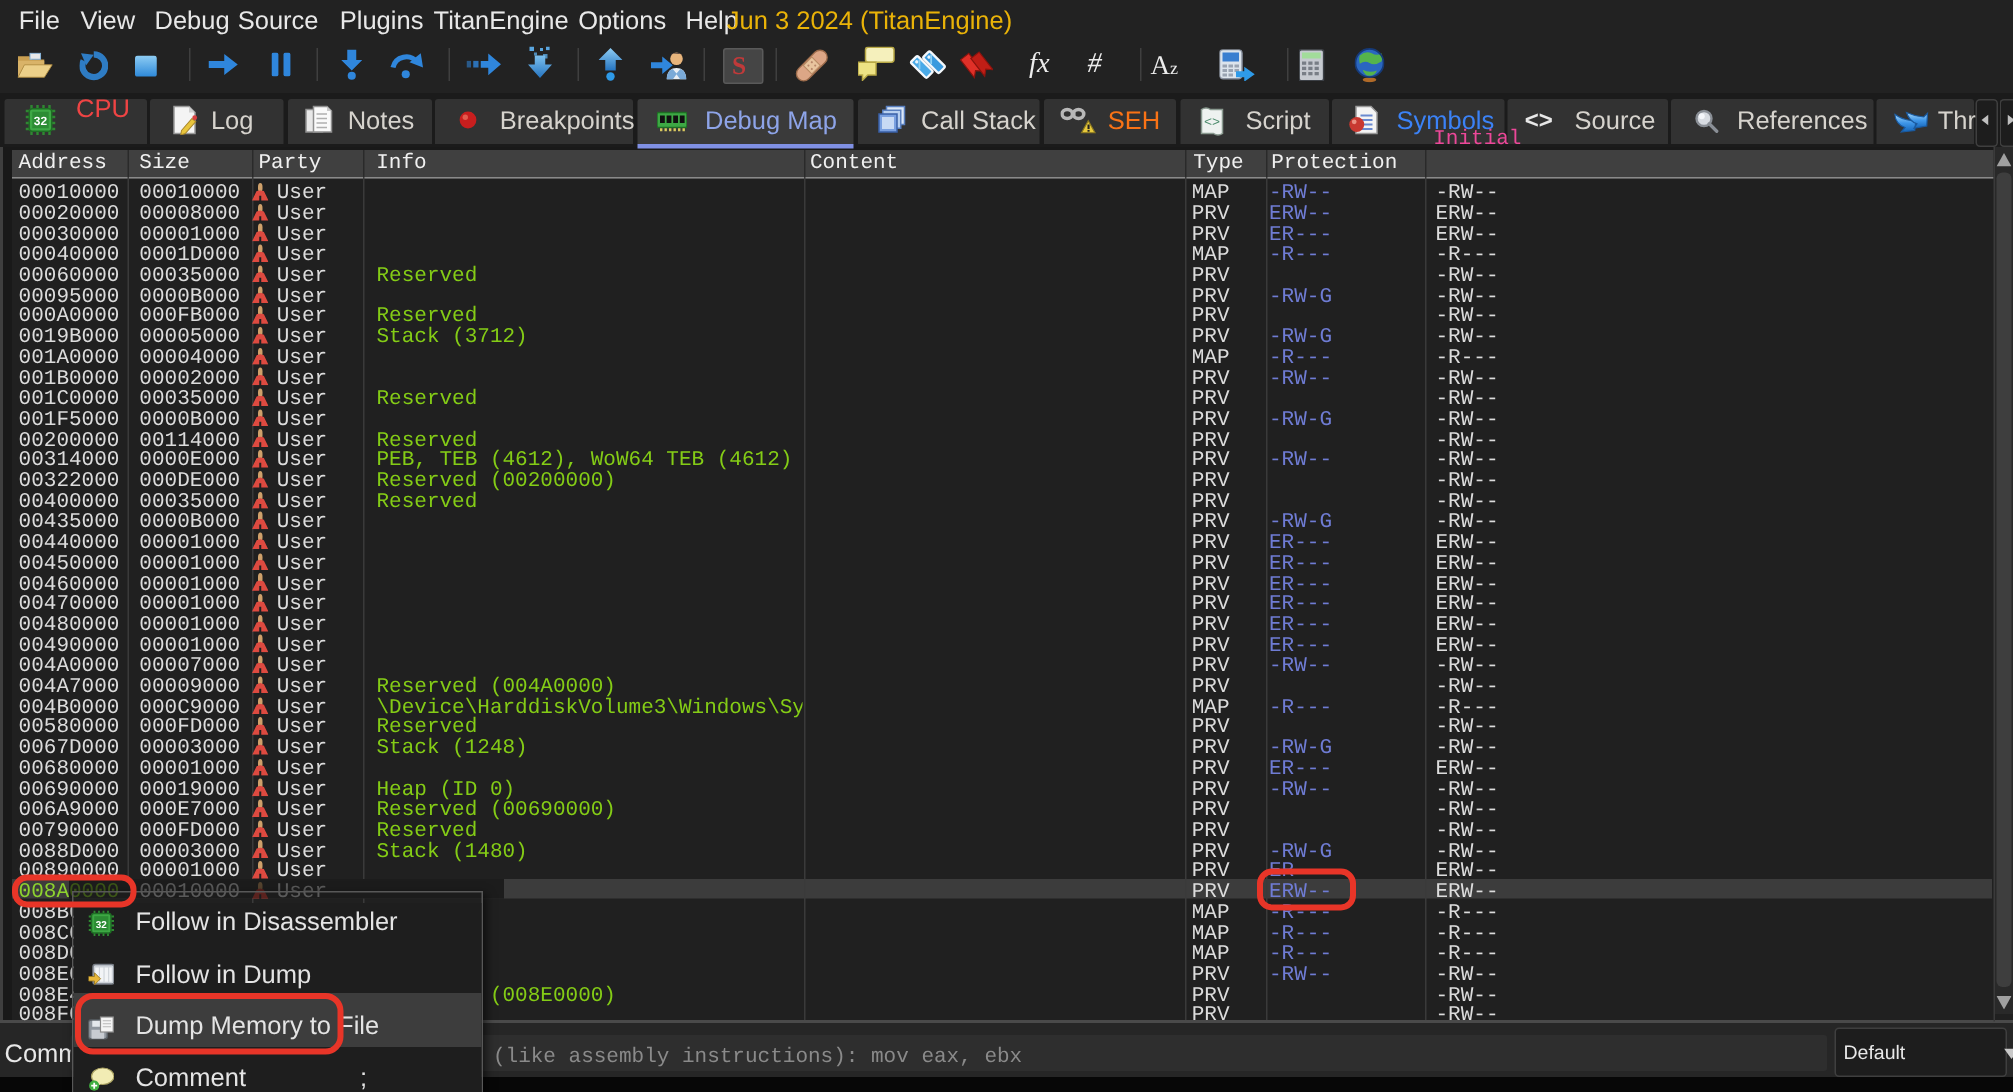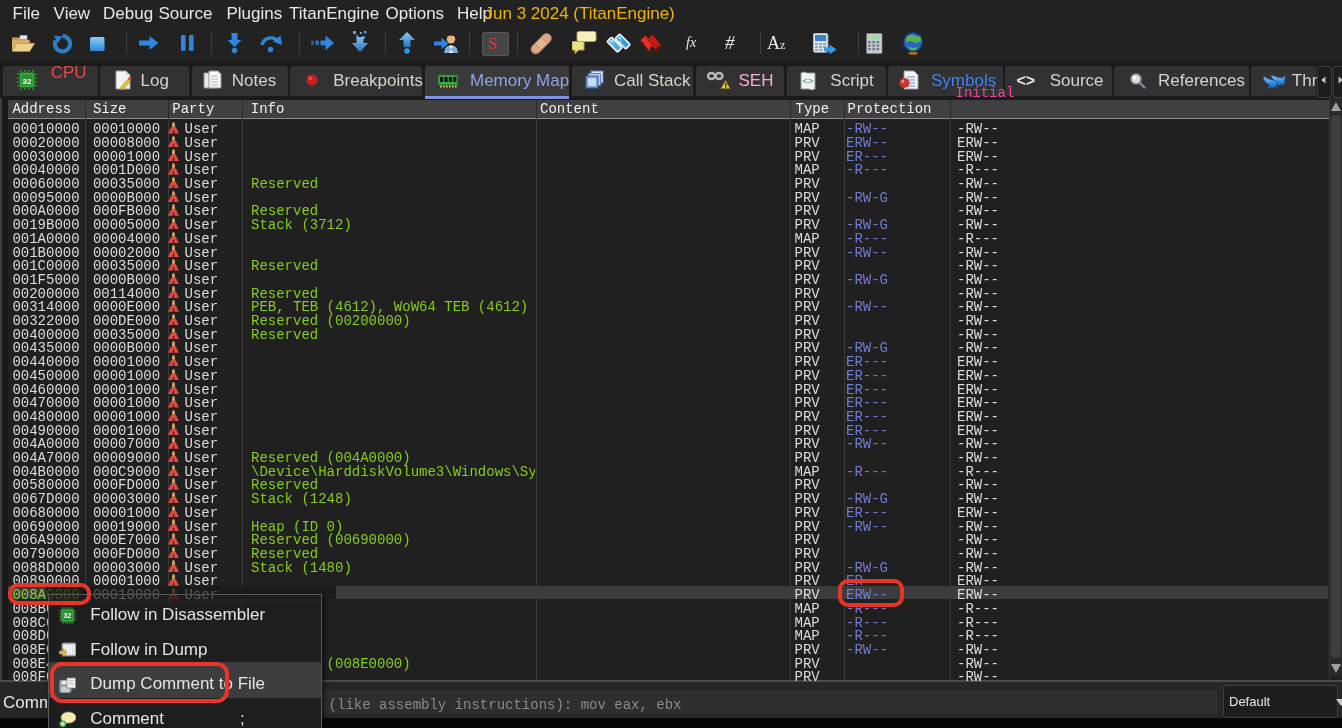--- a/index.html
+++ b/index.html
@@ -138,21 +138,21 @@
         <circle cx="16.7" cy="7.7" r="1.1" fill="#e8f4fc"></circle>
         <path d="M6.5 9 l4.5 -4.5 M14.5 12 l4.5 -4.5" stroke="#8ed0f4" stroke-width="1.2"></path>
       </g>
     </svg>
 <svg class="a" style="left:640px;top:32px" width="22" height="22" viewBox="0 0 22 22">
       <g transform="rotate(-38 11 11)">
         <path d="M4.5 2 h7 v15 l-3.5 -3.2 -3.5 3.2 z" fill="#e03028" stroke="#8a140e" stroke-width=".8"></path>
         <path d="M10.5 5.5 h7 v15 l-3.5 -3.2 -3.5 3.2 z" fill="#c01e16" stroke="#8a140e" stroke-width=".8"></path>
       </g>
     </svg>
-<div class="a" style="left:686px;top:31.5px;font-family:'Liberation Serif',serif;font-style:italic;font-size:14px;line-height:21px;color:#ececec">fx</div>
+<div class="a" style="left:686px;top:31.5px;font-family:'Liberation Serif',serif;font-style:italic;font-size:19px;line-height:21px;color:#ececec">fx</div>
 <div class="a" style="left:725px;top:31.5px;font-family:'Liberation Serif',serif;font-style:italic;font-size:19px;line-height:21px;color:#ececec">#</div>
 <div class="a" style="left:767px;top:32.5px;font-family:'Liberation Serif',serif;font-size:18px;line-height:20px;color:#ececec">A<span style="font-size:12px">z</span></div>
 <svg class="a" style="left:813px;top:33px" width="26" height="21" viewBox="0 0 26 21">
       <rect x="0" y="0" width="15" height="19.5" rx="2.5" fill="#dce4ec" stroke="#8a92a0" stroke-width="1"></rect>
       <rect x="2" y="2" width="11" height="6" fill="#3a7fd0"></rect>
       <g fill="#9aa4b2">
         <rect x="2" y="10" width="3" height="2"></rect>
         <rect x="6" y="10" width="3" height="2"></rect>
         <rect x="10" y="10" width="3" height="2"></rect>
         <rect x="2" y="13" width="3" height="2"></rect>
@@ -187,25 +187,25 @@
     </svg>
 <div class="a" style="left:2.5px;top:66.3px;width:95px;height:29.5px;background:#323232;border-radius:2px 2px 0 0"></div>
 <div class="a ui" style="left:50.7px;top:66px;line-height:13px;color:#ef4444">CPU</div>
 <div class="a" style="left:100px;top:66.3px;width:89px;height:29.5px;background:#323232;border-radius:2px 2px 0 0"></div>
 <div class="a ui" style="left:140.6px;top:74px;line-height:13px;color:#d6d3cd">Log</div>
 <div class="a" style="left:191.5px;top:66.3px;width:96px;height:29.5px;background:#323232;border-radius:2px 2px 0 0"></div>
 <div class="a ui" style="left:231.8px;top:74px;line-height:13px;color:#d6d3cd">Notes</div>
 <div class="a" style="left:290px;top:66.3px;width:132px;height:29.5px;background:#323232;border-radius:2px 2px 0 0"></div>
 <div class="a ui" style="left:333.2px;top:74px;line-height:13px;color:#d6d3cd">Breakpoints</div>
 <div class="a" style="left:424.5px;top:66.3px;width:144.5px;height:29.5px;background:#3a3a3a;border-radius:2px 2px 0 0"></div>
-<div class="a ui" style="left:470px;top:74px;line-height:13px;color:#8ea4e8">Memory Map</div>
+<div class="a ui" style="left:470px;top:74px;line-height:13px;color:#8ea4e8">Debug Map</div>
 <div class="a" style="left:571.5px;top:66.3px;width:121.5px;height:29.5px;background:#323232;border-radius:2px 2px 0 0"></div>
 <div class="a ui" style="left:614px;top:74px;line-height:13px;color:#d6d3cd">Call Stack</div>
 <div class="a" style="left:695.5px;top:66.3px;width:88.5px;height:29.5px;background:#323232;border-radius:2px 2px 0 0"></div>
-<div class="a ui" style="left:738.5px;top:74px;line-height:13px;color:#f9a8d4">SEH</div>
+<div class="a ui" style="left:738.5px;top:74px;line-height:13px;color:#f97316">SEH</div>
 <div class="a" style="left:786.5px;top:66.3px;width:99px;height:29.5px;background:#323232;border-radius:2px 2px 0 0"></div>
 <div class="a ui" style="left:830.3px;top:74px;line-height:13px;color:#d6d3cd">Script</div>
 <div class="a" style="left:888px;top:66.3px;width:114.5px;height:29.5px;background:#323232;border-radius:2px 2px 0 0"></div>
 <div class="a ui" style="left:931px;top:74px;line-height:13px;color:#3b82f6">Symbols</div>
 <div class="a" style="left:1005px;top:66.3px;width:107px;height:29.5px;background:#323232;border-radius:2px 2px 0 0"></div>
 <div class="a ui" style="left:1049.7px;top:74px;line-height:13px;color:#d6d3cd">Source</div>
 <div class="a" style="left:1114px;top:66.3px;width:134.5px;height:29.5px;background:#323232;border-radius:2px 2px 0 0"></div>
 <div class="a ui" style="left:1158px;top:74px;line-height:13px;color:#d6d3cd">References</div>
 <div class="a" style="left:1251px;top:66.3px;width:65px;height:29.5px;background:#323232;border-radius:2px 2px 0 0"></div>
 <div class="a ui" style="left:1291.8px;top:74px;line-height:13px;color:#d6d3cd">Thre</div>
@@ -676,21 +676,21 @@
 <svg class="a" style="left:1335.5px;top:699px" width="10" height="7" viewBox="0 0 10 7">
       <path d="M0 0 h10 L5 7z" fill="#c8c8c8"></path>
     </svg>
 <div class="a" style="left:46px;top:585.6px;width:290px;height:13.7px;background:rgba(10,10,10,0.62)"></div>
 <div class="a" style="left:48.4px;top:593.8px;width:274px;height:140px;border:1px solid #585858;border-bottom:none;box-sizing:border-box;box-shadow:2px 2px 6px rgba(0,0,0,.6);z-index:4">
       <div style="position:absolute;left:0;top:7.5px;right:0;bottom:0;background:#1e1e1e"></div>
       <div style="position:absolute;left:0;top:67.3px;width:100%;height:36.3px;background:#3d3d3d"></div>
     </div>
 <div class="a ui" style="left:90.3px;top:608.2px;line-height:13px;color:#e4e4e4;z-index:5">Follow in Disassembler</div>
 <div class="a ui" style="left:90.3px;top:642.8px;line-height:13px;color:#e4e4e4;z-index:5">Follow in Dump</div>
-<div class="a ui" style="left:90.3px;top:677.4px;line-height:13px;color:#e4e4e4;z-index:5">Dump Comment to File</div>
+<div class="a ui" style="left:90.3px;top:677.4px;line-height:13px;color:#e4e4e4;z-index:5">Dump Memory to File</div>
 <div class="a ui" style="left:90.3px;top:712.0px;line-height:13px;color:#e4e4e4;z-index:5">Comment</div>
 <div class="a ui" style="left:240px;top:712.0px;line-height:13px;color:#e4e4e4;z-index:5">;</div>
 <svg class="a" style="left:59px;top:607px;z-index:5" width="17" height="17" viewBox="0 0 17 17">
       <g stroke="#2f8832" stroke-width="1.2">
         <path d="M4 0 v2.5 M7 0 v2.5 M10 0 v2.5 M13 0 v2.5 M4 14.5 v2.5 M7 14.5 v2.5 M10 14.5 v2.5 M13 14.5 v2.5 M0 4 h2.5 M0 7 h2.5 M0 10 h2.5 M0 13 h2.5 M14.5 4 h2.5 M14.5 7 h2.5 M14.5 10 h2.5 M14.5 13 h2.5"></path>
       </g>
       <rect x="2" y="2" width="13" height="13" rx="1.5" fill="#3da844" stroke="#1e6e24"></rect>
       <rect x="3.8" y="3.8" width="9.4" height="9.4" fill="#2c8c34"></rect>
       <text x="8.5" y="11.4" font-size="6.6" font-weight="bold" fill="#fff" text-anchor="middle" font-family="Liberation Sans">32</text>
     </svg>

